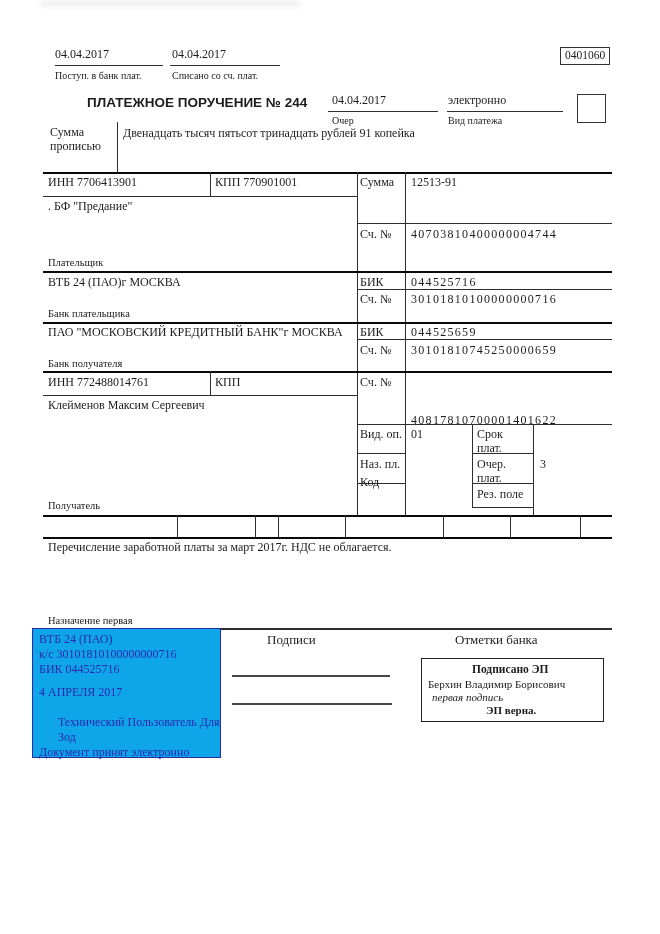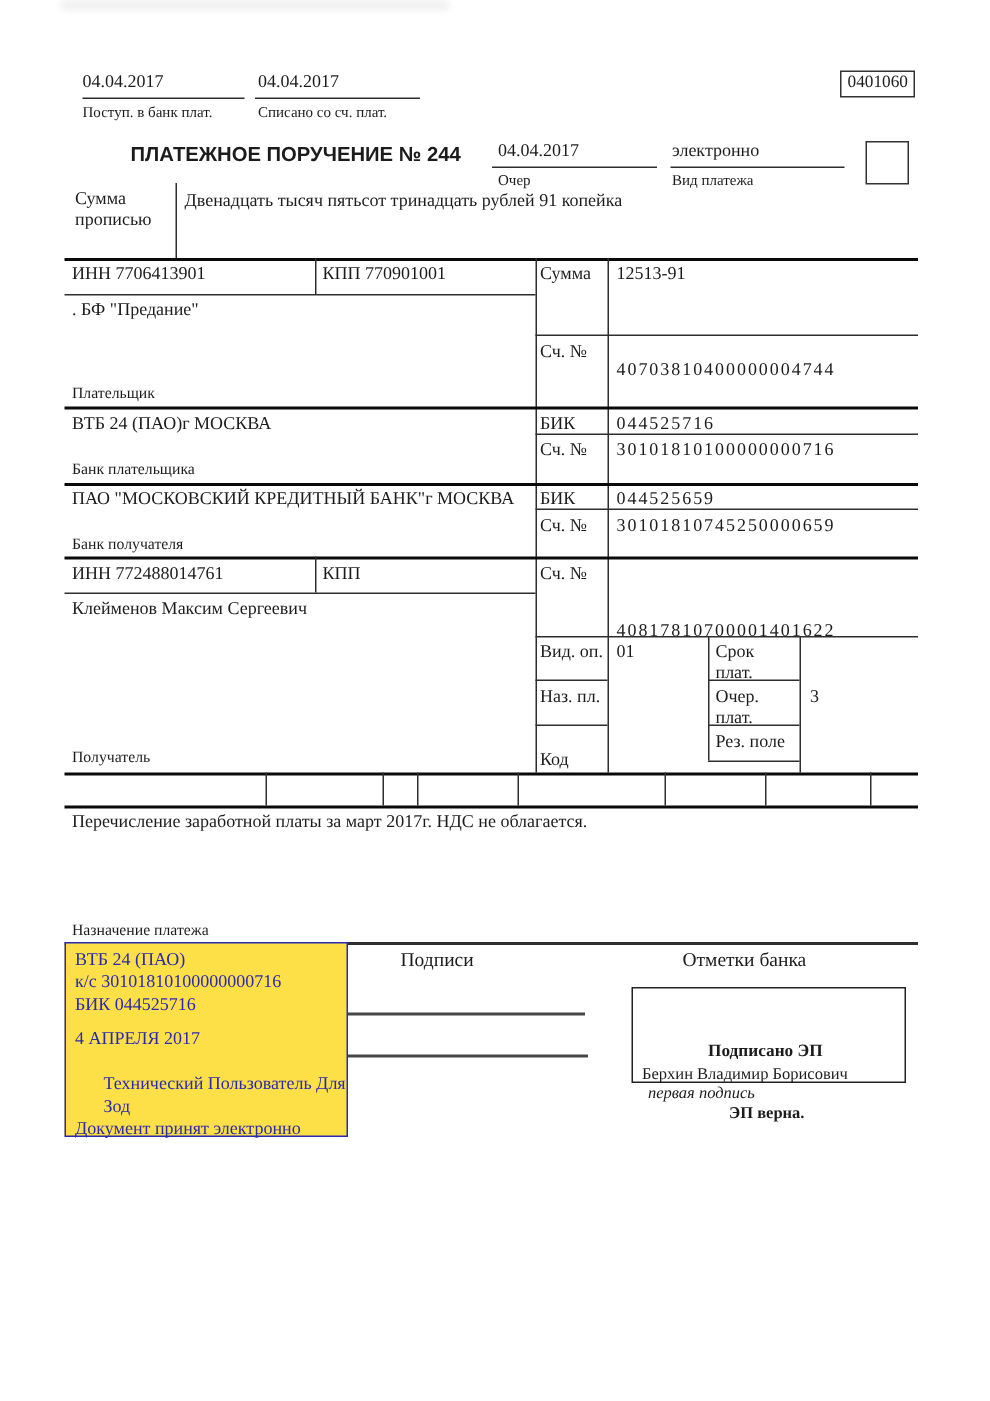--- a/index.html
+++ b/index.html
@@ -13,26 +13,26 @@
   .b{font-weight:bold;}
   .i{font-style:italic;}
   .sans{font-family:"Liberation Sans",sans-serif;padding-left:32px;}
   .acct{letter-spacing:1.3px;}
   .wrap{white-space:normal;}
   .hl{position:absolute;height:1px;background:#2e2e2e;}
   .hl2{position:absolute;height:2px;background:#0a0a0a;}
   .vl{position:absolute;width:1px;background:#2e2e2e;}
   .box{position:absolute;border:1px solid #333;background:transparent;}
   #stamp{
-    position:absolute;left:43px;top:628px;width:187px;height:128px;
-    border:1px solid #2a2aae;background:#fde047;
+    position:absolute;left:32px;top:628px;width:187px;height:128px;
+    border:1px solid #2a2aae;background:#0ea5e9;
   }
   #stamp .s{position:absolute;font-size:12px;white-space:nowrap;color:#2a2aae;}
   #epbox{position:absolute;left:421px;top:658px;width:181px;height:62px;border:1.5px solid #222;}
-  #epbox .e{position:absolute;font-size:11px;white-space:nowrap;margin-top:32px;}
+  #epbox .e{position:absolute;font-size:11px;white-space:nowrap;}
   .artifact{position:absolute;left:40px;top:0;width:260px;height:7px;background:#9a9a9a;
     opacity:.14;filter:blur(2px);border-radius:4px;}
 </style>
 </head>
 <body>
 
 <div id="doc">
 
   <div class="artifact"></div>
 
@@ -70,21 +70,21 @@
 
   <div class="t" style="left:48px;top:176px;">ИНН 7706413901</div>
   <div class="t" style="left:215px;top:176px;">КПП 770901001</div>
   <div class="t" style="left:360px;top:176px;">Сумма</div>
   <div class="t" style="left:411px;top:176px;">12513-91</div>
   <div class="hl" style="left:43px;top:196px;width:314px;"></div>
 
   <div class="t" style="left:48px;top:200px;">. БФ "Предание"</div>
   <div class="hl" style="left:357px;top:223px;width:255px;"></div>
   <div class="t" style="left:360px;top:228px;">Сч. №</div>
-  <div class="t acct" style="left:411px;top:240px;text-align:right;">40703810400000004744</div>
+  <div class="t acct" style="left:411px;top:228px;text-align:right;">40703810400000004744</div>
   <div class="t sm" style="left:48px;top:257px;font-size:10.5px;">Плательщик</div>
 
   <div class="hl2" style="left:43px;top:271px;width:569px;"></div>
 
   <div class="t" style="left:48px;top:276px;">ВТБ 24 (ПАО)г МОСКВА</div>
   <div class="t" style="left:360px;top:276px;">БИК</div>
   <div class="t acct" style="left:411px;top:276px;text-align:right;">044525716</div>
   <div class="hl" style="left:357px;top:289px;width:255px;"></div>
   <div class="t" style="left:360px;top:293px;">Сч. №</div>
   <div class="t acct" style="left:411px;top:293px;">30101810100000000716</div>
@@ -119,39 +119,39 @@
   <div class="t wrap" style="left:477px;top:428px;width:52px;">Срок плат.</div>
   <div class="hl" style="left:357px;top:453px;width:48px;"></div>
   <div class="hl" style="left:472px;top:453px;width:61px;"></div>
 
   <div class="t" style="left:360px;top:458px;">Наз. пл.</div>
   <div class="t wrap" style="left:477px;top:458px;width:52px;">Очер. плат.</div>
   <div class="t" style="left:540px;top:458px;">3</div>
   <div class="hl" style="left:357px;top:483px;width:48px;"></div>
   <div class="hl" style="left:472px;top:483px;width:61px;"></div>
 
-  <div class="t" style="left:360px;top:500px;text-align:center;">Код</div>
+  <div class="t" style="left:360px;top:476px;text-align:center;">Код</div>
   <div class="t" style="left:477px;top:488px;text-align:center;">Рез. поле</div>
   <div class="hl" style="left:472px;top:507px;width:61px;"></div>
 
   <div class="t sm" style="left:48px;top:500px;font-size:10.5px;">Получатель</div>
 
   <div class="hl2" style="left:43px;top:515px;width:569px;"></div>
 
   <div class="vl" style="left:177px;top:515px;height:22px;"></div>
   <div class="vl" style="left:255px;top:515px;height:22px;"></div>
   <div class="vl" style="left:278px;top:515px;height:22px;"></div>
   <div class="vl" style="left:345px;top:515px;height:22px;"></div>
   <div class="vl" style="left:443px;top:515px;height:22px;"></div>
   <div class="vl" style="left:510px;top:515px;height:22px;"></div>
   <div class="vl" style="left:580px;top:515px;height:22px;"></div>
   <div class="hl2" style="left:43px;top:537px;width:569px;"></div>
 
   <div class="t" style="left:48px;top:541px;text-align:right;">Перечисление заработной платы за март 2017г. НДС не облагается.</div>
-  <div class="t sm" style="left:48px;top:615px;font-size:10.5px;">Назначение платежа</div>
+  <div class="t sm" style="left:48px;top:615px;font-size:10.5px;">Назначение первая</div>
 
   <div class="hl" style="left:43px;top:628px;width:569px;height:1.5px;"></div>
   <div class="t" style="left:267px;top:633px;font-size:13px;">Подписи</div>
   <div class="t" style="left:455px;top:633px;font-size:13px;">Отметки банка</div>
 
   <div class="hl" style="left:232px;top:675px;width:158px;height:1.5px;background:#474747;"></div>
   <div class="hl" style="left:232px;top:703px;width:160px;height:1.5px;background:#474747;"></div>
 
   <div id="epbox">
     <div class="e b" style="left:50px;top:4px;font-size:11.5px;">Подписано ЭП</div>

